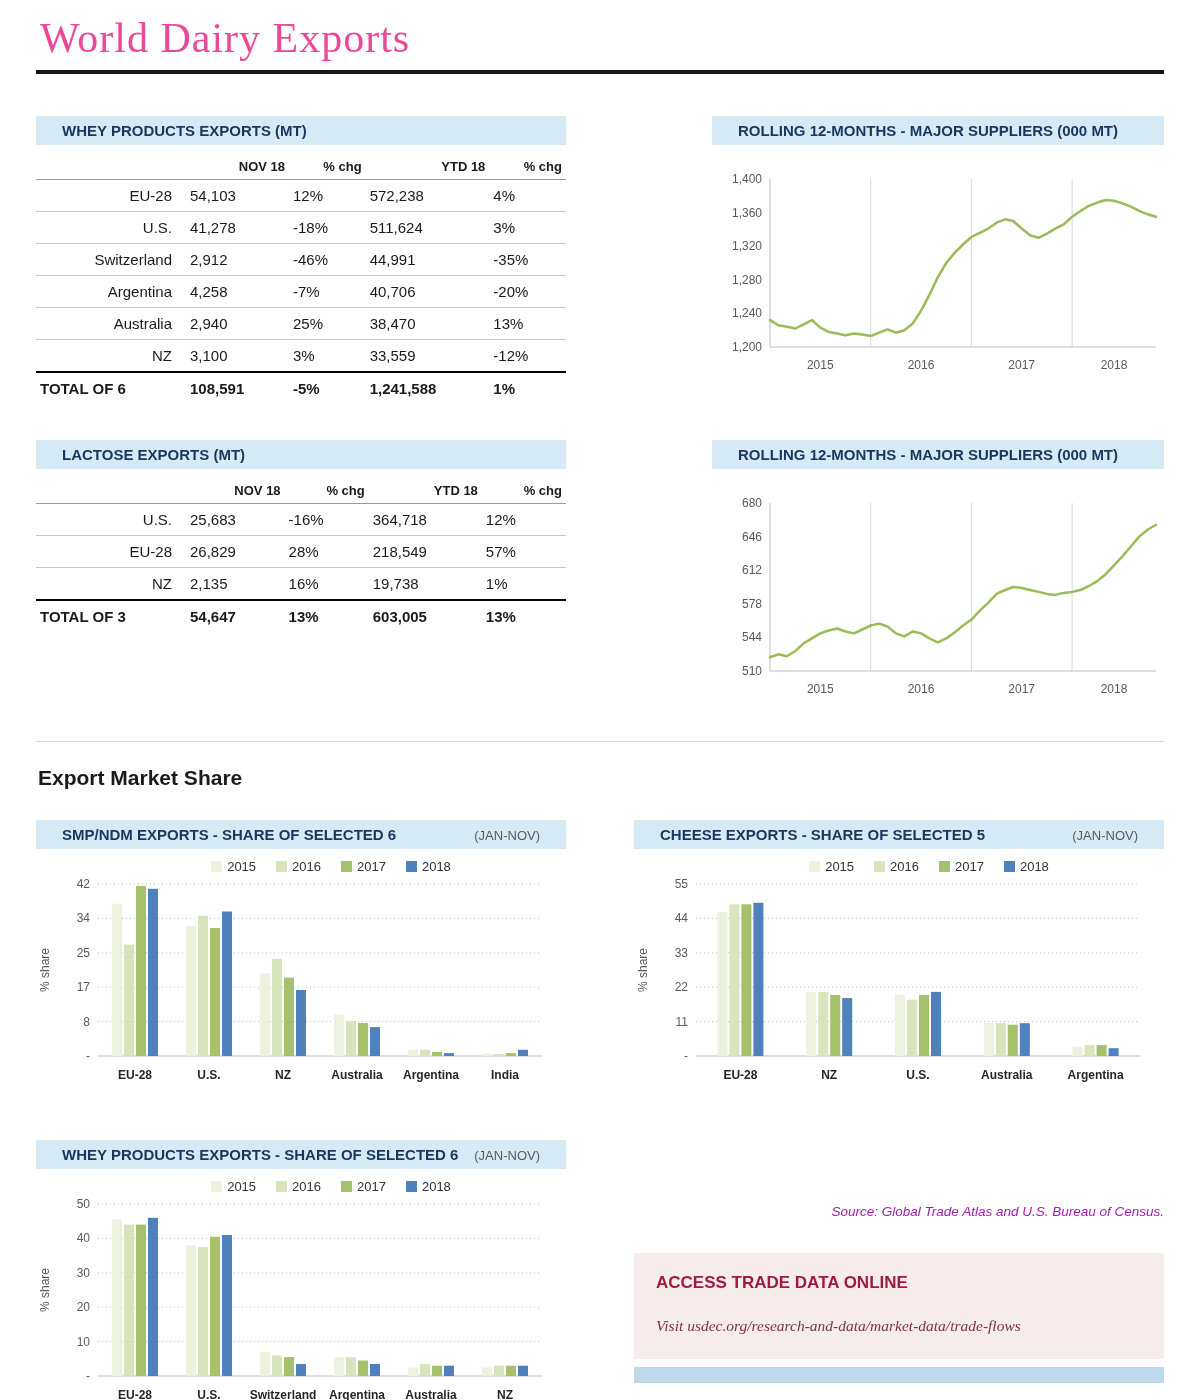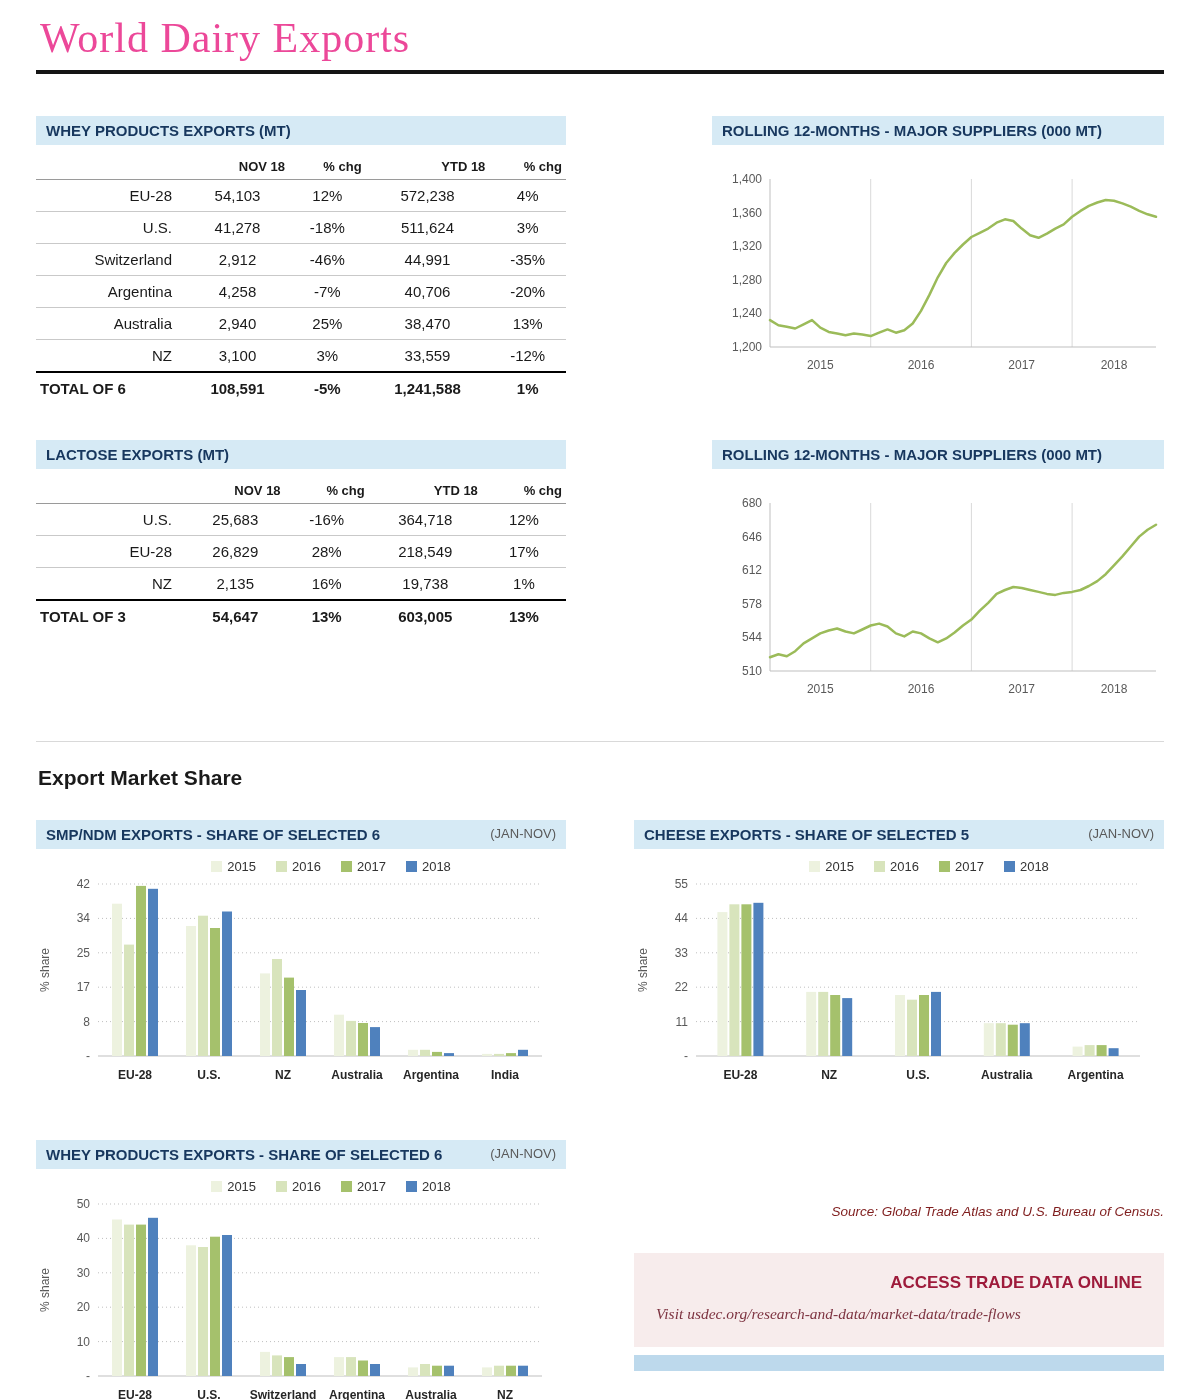--- a/index.html
+++ b/index.html
@@ -13,27 +13,27 @@
     font-size:42px; color:#ec4899; margin:0 0 8px 4px; letter-spacing:1px;
   }
   .title-rule { height:4px; background:#151515; margin-bottom:42px; }
 
   .row { display:flex; justify-content:space-between; margin-bottom:36px; }
   .col-left { width:530px; }
   .col-right { width:452px; }
 
   .strip {
     background:#D6EAF5; color:#17375E; font-weight:bold; font-size:15px;
-    padding:6px 10px; display:flex; justify-content:space-between; align-items:flex-start;
+    padding:6px 26px; display:flex; justify-content:space-between; align-items:flex-end;
   }
   .strip .period { color:#595959; font-weight:normal; font-size:13px; }
 
   table { width:530px; border-collapse:collapse; font-size:15px; margin-top:8px; }
   th { font-size:13px; font-weight:bold; text-align:right; padding:6px 4px 5px; }
-  td { text-align:center; padding:7px 4px; }
+  td { text-align:left; padding:7px 4px; }
   thead th { border-bottom:1px solid #9a9a9a; }
   tbody td { border-bottom:1px solid #c9c9c9; }
   tbody tr:last-child td { border-bottom:none; }
   tfoot td { border-top:2px solid #000; font-weight:bold; }
   td.lbl, th.lbl { width:150px; }
   tbody td.lbl { text-align:right; padding-right:14px; }
   tfoot td.lbl { text-align:left;margin-left:34px; }
 
   .line-chart { margin-top:20px; }
 
@@ -49,23 +49,23 @@
   .legend-item { display:flex; align-items:center; gap:5px; }
   .swatch { width:11px; height:11px; display:inline-block; }
 
   svg .grid { stroke:#d9d9d9; stroke-width:1; }
   svg .axis { stroke:#bfbfbf; stroke-width:1; }
   svg .dgrid { stroke:#bfbfbf; stroke-width:1; stroke-dasharray:1 3; }
   svg .tick { fill:#595959; font-size:12px; font-family:"Liberation Sans",sans-serif; }
   svg .cat  { fill:#262626; font-size:12px; font-weight:bold; font-family:"Liberation Sans",sans-serif; }
 
   .bottom-right { padding-top:64px; display:flex; flex-direction:column; }
-  .source { font-style:italic; font-size:13.5px; color:#7f1d1d; text-align:right; margin-bottom:34px; }
+  .source { font-style:italic; font-size:13.5px; color:#a21caf; text-align:right; margin-bottom:34px; }
   .access-box { background:#F7ECEC; padding:20px 22px 24px; }
-  .access-title { color:#9E1B3B; font-weight:bold; font-size:17px; margin-bottom:12px;text-align:right; }
+  .access-title { color:#9E1B3B; font-weight:bold; font-size:17px; margin-bottom:24px; }
   .access-link { font-family:"Liberation Serif", serif; font-style:italic;
                  font-size:15.5px; color:#7d3340; cursor:pointer; }
   .blue-bar { height:16px; background:#BDD9EC; margin-top:8px; }
 </style>
 </head>
 <body>
 
 <div>
 
   <header>
@@ -189,21 +189,21 @@
               <td>25,683</td>
               <td>-16%</td>
               <td>364,718</td>
               <td>12%</td>
             </tr>
             <tr>
               <td class="lbl">EU-28</td>
               <td>26,829</td>
               <td>28%</td>
               <td>218,549</td>
-              <td>17%</td>
+              <td>57%</td>
             </tr>
             <tr>
               <td class="lbl">NZ</td>
               <td>2,135</td>
               <td>16%</td>
               <td>19,738</td>
               <td>1%</td>
             </tr>
           </tbody>
           <tfoot>

